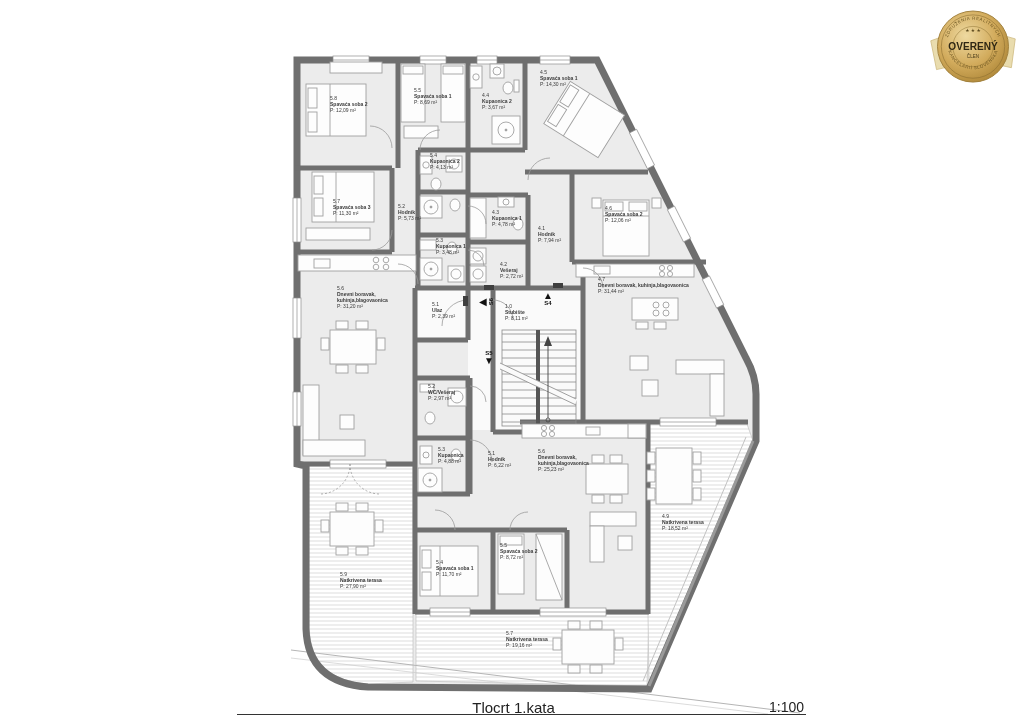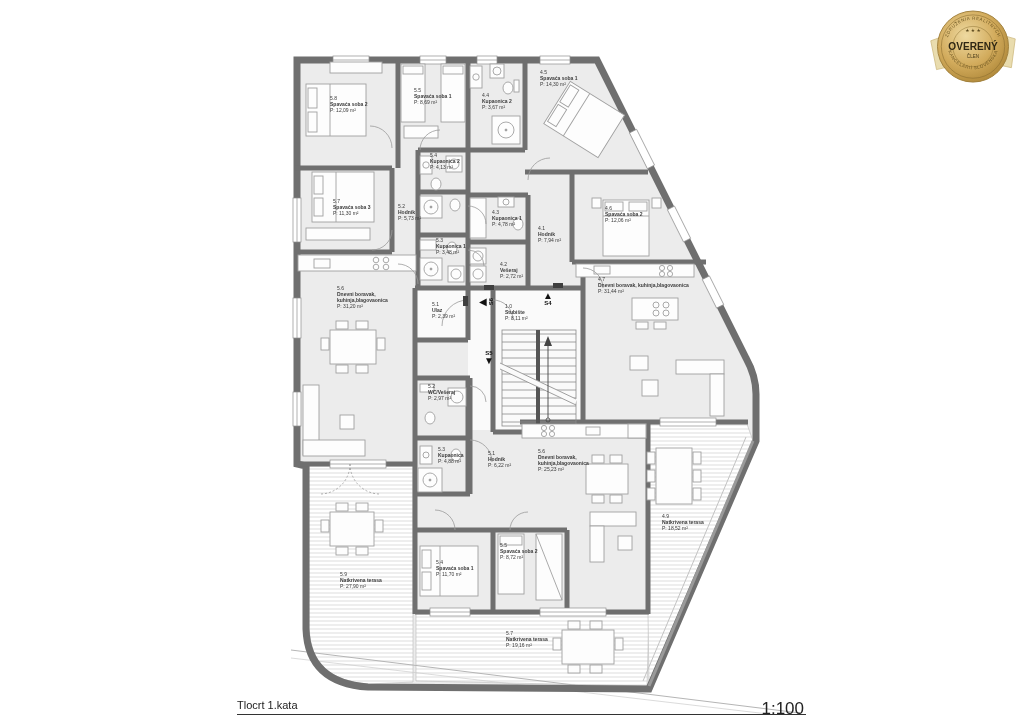--- a/index.html
+++ b/index.html
@@ -15,23 +15,23 @@
   .arrow{position:absolute;display:flex;align-items:center;color:#111;}
   .arrow .tri{font-size:10px;line-height:9px;}
   .arrow .alabel{font-size:6px;font-weight:bold;line-height:6px;}
   .arrow-up{flex-direction:column;}
   .arrow-down{flex-direction:column;}
   .arrow-left{flex-direction:row;}
   .arrow-left .alabel{writing-mode:vertical-rl;transform:rotate(180deg);margin-left:1px;}
   
   #footer{position:absolute;left:237px;top:698px;width:569px;height:16px;
           border-bottom:1.4px solid #333;}
-  #footer .ftitle{position:absolute;left:0;right:16px;text-align:left;top:1px;
-          font-size:11px;color:#222;}
-  #footer .fscale{position:absolute;right:2px;top:1px;font-size:17px;color:#222;}
+  #footer .ftitle{position:absolute;left:0;right:16px;text-align:center;top:1px;
+          font-size:15px;color:#222;}
+  #footer .fscale{position:absolute;right:2px;top:1px;font-size:14px;color:#222;}
   
   #badge{position:absolute;left:925px;top:2px;width:96px;height:92px;}
 </style>
 </head>
 <body>
 
 <div id="canvas">
 
   <svg id="plan-svg" width="1023" height="726" viewBox="0 0 1023 726">
     <defs>

